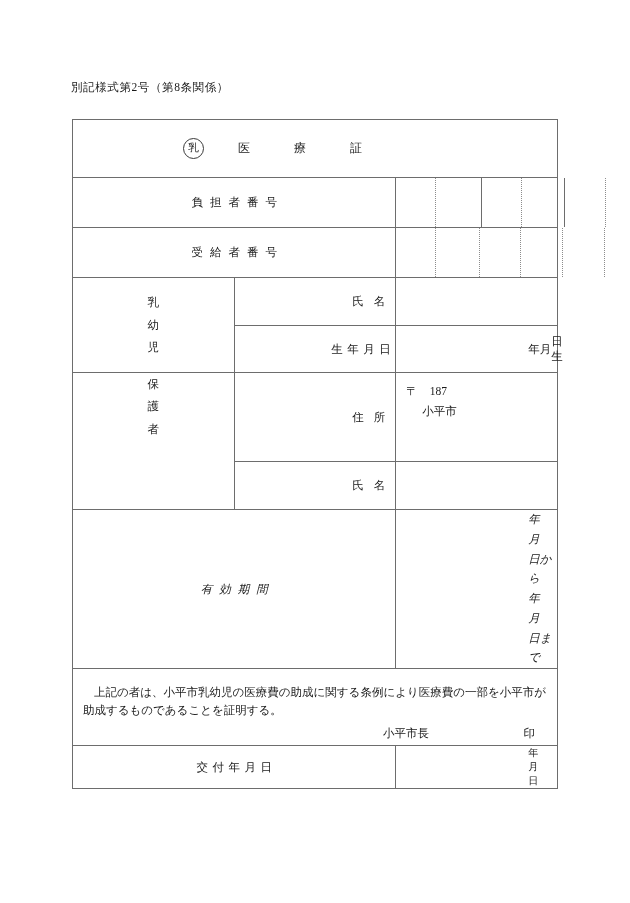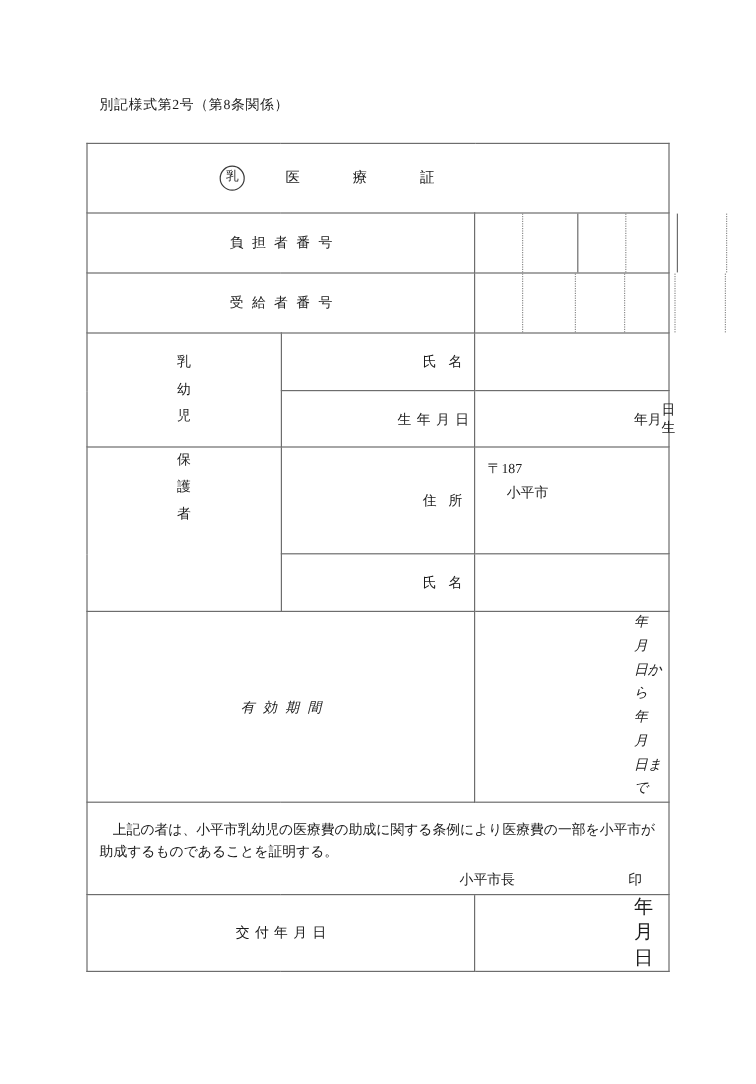--- a/index.html
+++ b/index.html
@@ -12,21 +12,21 @@
     height: 903px;
     position: relative;
     font-family: "Liberation Serif", "DejaVu Serif", serif;
     color: #1a1a1a;
     -webkit-font-smoothing: antialiased;
   }
 
   
   .form-ref {
     position: absolute;
-    left: 83px;
+    left: 71px;
     top: 80px;
     font-size: 11.5px;
     letter-spacing: 0.6px;
     white-space: nowrap;
   }
 
   
   .form-table {
     position: absolute;
     left: 72px;
@@ -154,21 +154,21 @@
   .date-line span.d { display:inline-block; }
 
   
   .row-addr td { height: 88px; vertical-align: top; }
   .row-gname td { height: 47px; }
   .addr-body {
     padding: 8px 0 0 10px;
     font-size: 11.5px;
     line-height: 1.75;
   }
-  .addr-body .zip-no { }
+  .addr-body .zip-no { margin-left: 12px; }
   .addr-body .city { display: block; margin-left: 16px; }
   .addr-lbl-cell { vertical-align: middle !important; margin-top: 48px; }
 
   
   .row-valid td { height: 47px; font-style: italic; }
   .valid-body {
     padding-left: 132px;
     font-size: 11.5px;
     line-height: 1.72;
   }
@@ -200,21 +200,21 @@
     display: inline-block;
     width: 106px;
     text-align: right;
   }
 
   
   .row-issue td { height: 30px; }
   .issue-lbl { width: 100px; text-align: center; font-family: Liberation Mono, monospace; }
   .issue-body {
     padding-left: 132px;
-    font-size: 16px;
+    font-size: 10px;
   }
   .issue-body .y { display:inline-block; width: 92px; }
   .issue-body .m { display:inline-block; width: 92px; }
 </style>
 </head>
 <body>
 
 <div class="form-ref">別記様式第2号（第8条関係）</div>
 
 <table class="form-table">

